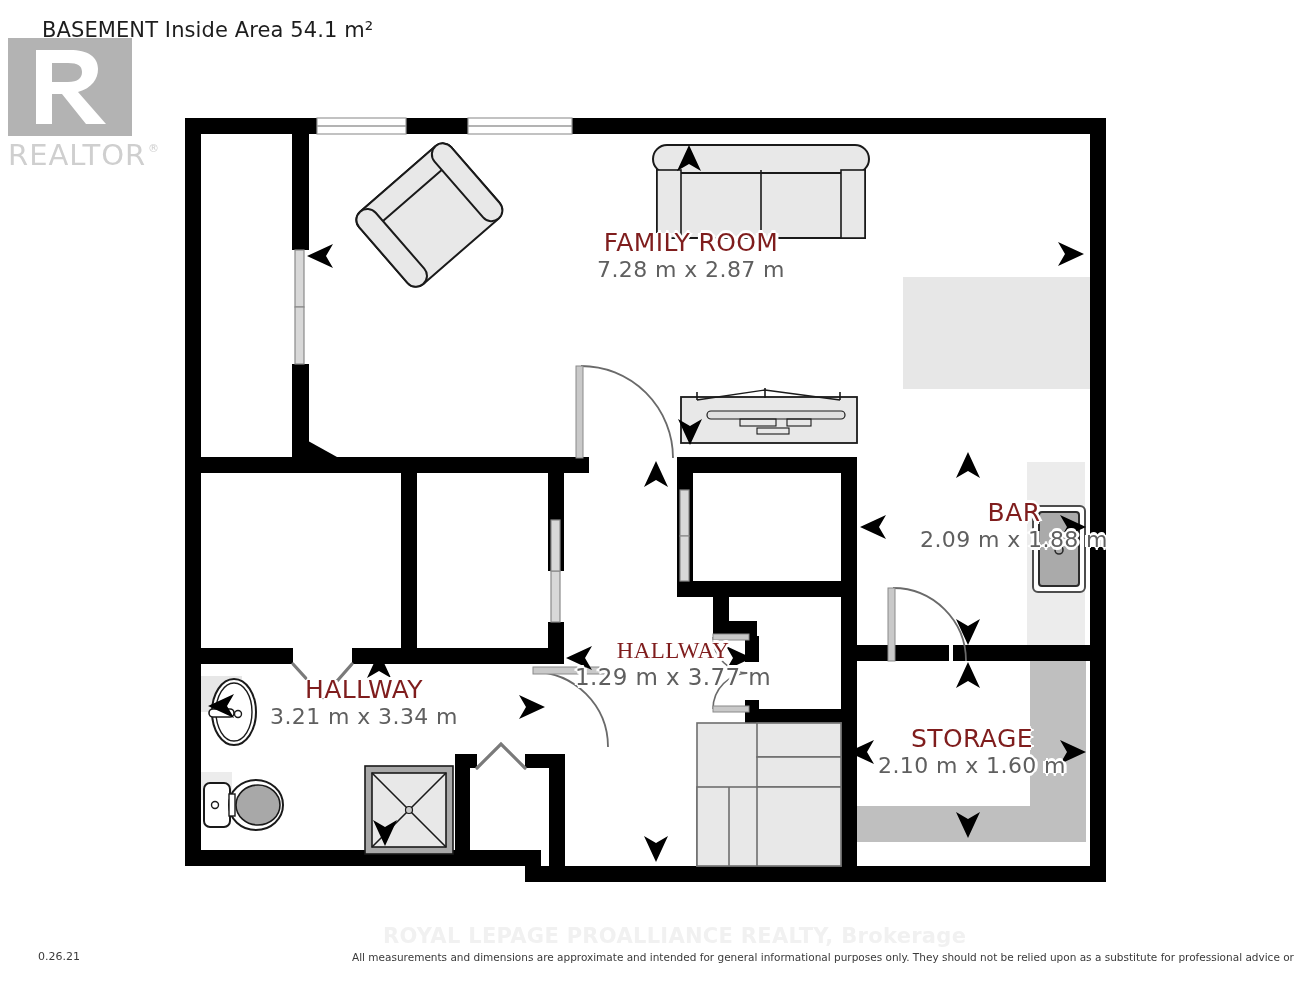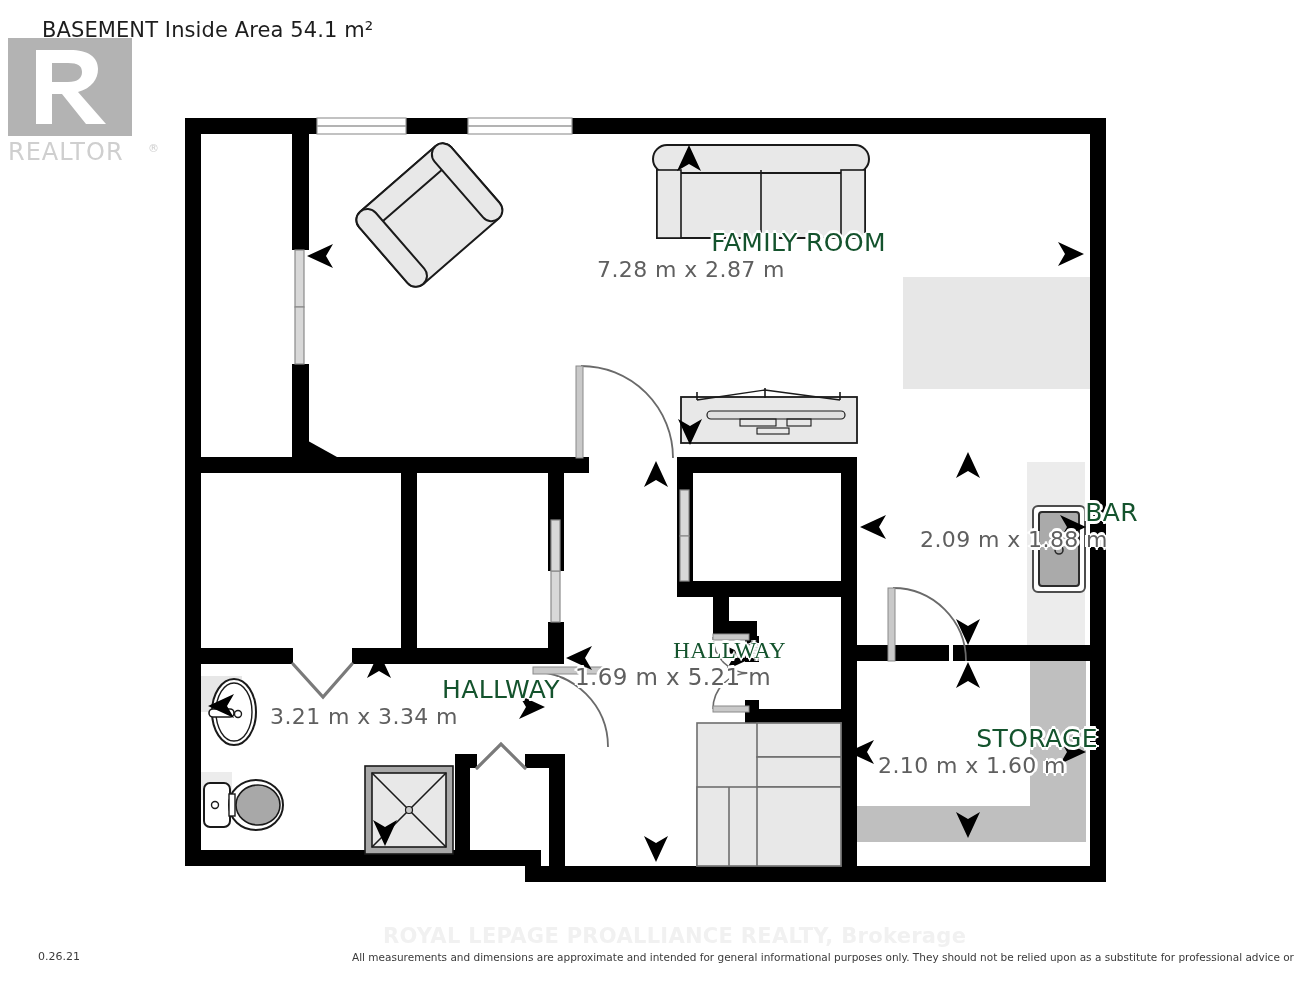--- a/index.html
+++ b/index.html
@@ -44,21 +44,21 @@
   #realtor-mark {
     position: absolute;
     left: 0px; top: 0px;
     width: 124px; height: 98px;
     background: #b3b3b3;
   }
   #realtor-word {
     position: absolute;
     left: 0px;
     top: 100px;
-    font-size: 24px;
+    font-size: 29px;
     color: #cfcfcf;
     letter-spacing: 1px;
     white-space: nowrap;
   }
   #realtor-reg {
     position: absolute;
     left: 140px;
     top: 104px;
     font-size: 11px;
     color: #cfcfcf;
@@ -74,24 +74,23 @@
 
   
   .room-label {
     position: absolute;
     text-align: center;
     white-space: nowrap;
     pointer-events: none;
   }
   .room-name {
     font-size: 25px;
-    color: #14532d;
+    color: #7f1d1d;
     letter-spacing: 0.4px;
     line-height: 1.0;
-    text-align: right;
   }
   .room-dim {
     font-size: 22px;
     color: #5f5f5f;
     letter-spacing: 0.4px;
     line-height: 1.05;
     margin-top: 3px;
   }
   .room-name.small { font-size: 23px; font-family: Liberation Serif, serif; }
   .room-dim.small  { font-size: 23px; }
@@ -376,21 +375,21 @@
     <div class="room-dim halo">7.28 m x 2.87 m</div>
   </div>
 
   <div class="room-label" style="left:890px; top:500px; width:248px;">
     <div class="room-name halo">BAR</div>
     <div class="room-dim halo">2.09 m x 1.88 m</div>
   </div>
 
   <div class="room-label" style="left:560px; top:639px; width:226px;">
     <div class="room-name small halo">HALLWAY</div>
-    <div class="room-dim small halo">1.69 m x 5.21 m</div>
+    <div class="room-dim small halo">1.29 m x 3.77 m</div>
   </div>
 
   <div class="room-label" style="left:168px; top:677px; width:392px;">
     <div class="room-name halo">HALLWAY</div>
     <div class="room-dim halo">3.21 m x 3.34 m</div>
   </div>
 
   <div class="room-label" style="left:846px; top:726px; width:252px;">
     <div class="room-name halo">STORAGE</div>
     <div class="room-dim halo">2.10 m x 1.60 m</div>

